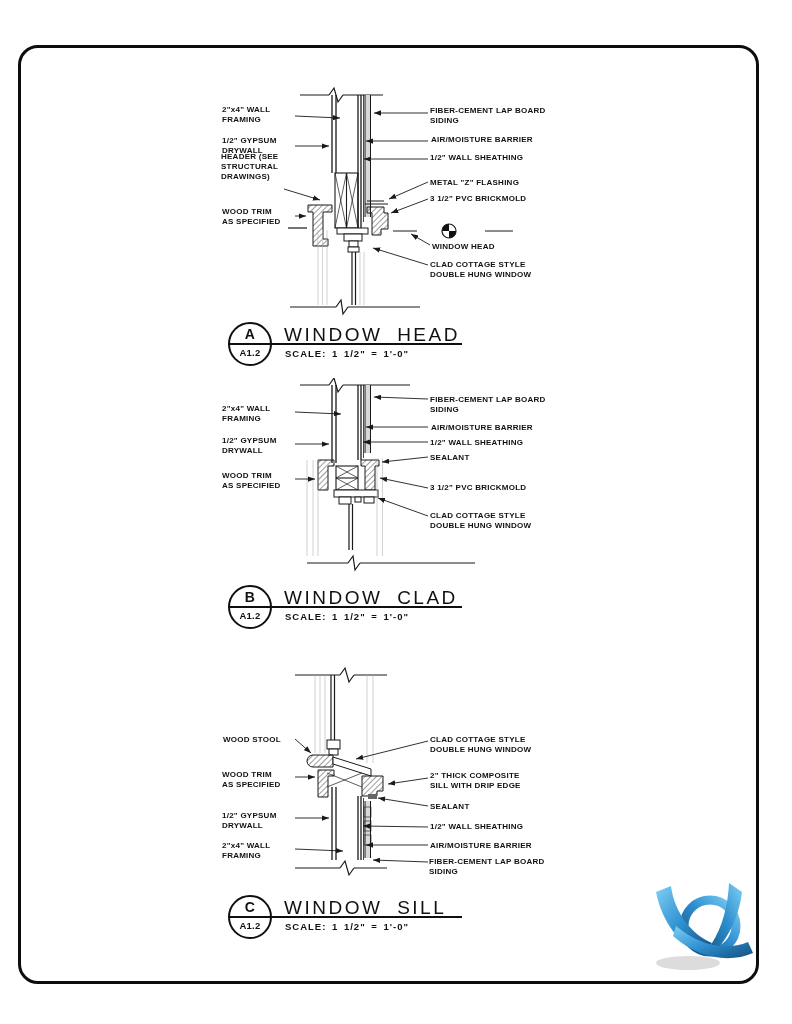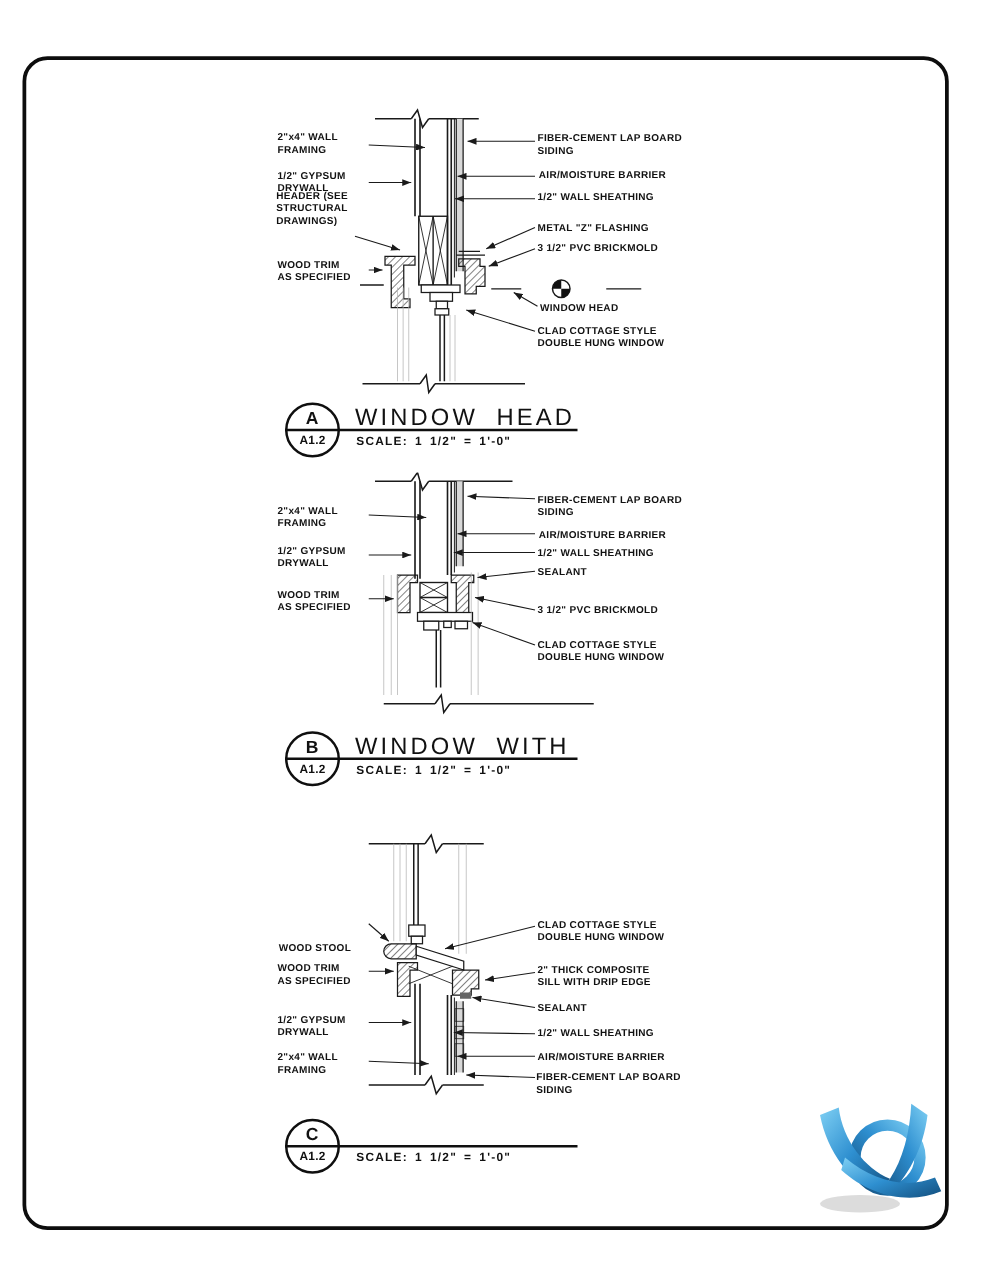--- a/index.html
+++ b/index.html
@@ -207,21 +207,21 @@
 <div class="co" style="left:430px;top:483px">3 1/2" PVC BRICKMOLD</div>
 <div class="co" style="left:430px;top:511px">CLAD COTTAGE STYLE
 DOUBLE HUNG WINDOW</div>
 
 <div class="titleblock" style="top:585px">
   <div class="tb-line"></div>
   <div class="tb-circle">
     <div class="tb-marker">B</div>
     <div class="tb-sheet">A1.2</div>
   </div>
-  <div class="tb-title">WINDOW WITH</div>
+  <div class="tb-title">WINDOW CLAD</div>
   <div class="tb-scale">SCALE: 1 1/2" = 1'-0"</div>
 </div>
 
 <svg class="dwg" style="left:210px;top:665px" width="360" height="215" viewBox="0 0 360 215">
   <defs>
     <pattern id="hatchC" width="4" height="4" patternUnits="userSpaceOnUse" patternTransform="rotate(45)">
       <line x1="0" y1="0" x2="0" y2="4" stroke="#222" stroke-width="0.9"></line>
     </pattern>
     <marker id="arwC" markerWidth="8" markerHeight="6" refX="8" refY="3" orient="auto">
       <path d="M0,0 L8,3 L0,6 Z" fill="#1a1a1a"></path>
@@ -270,21 +270,21 @@
     <path d="M85,184 L133,186" marker-end="url(#arwC)"></path>
     <path d="M218,76 L146,94" marker-end="url(#arwC)"></path>
     <path d="M218,113 L178,119" marker-end="url(#arwC)"></path>
     <path d="M218,141 L168,133" marker-end="url(#arwC)"></path>
     <path d="M218,162 L153,161" marker-end="url(#arwC)"></path>
     <path d="M218,180 L156,180" marker-end="url(#arwC)"></path>
     <path d="M218,197 L163,195" marker-end="url(#arwC)"></path>
   </g>
 </svg>
 
-<div class="co" style="left:223px;top:754px">WOOD STOOL</div>
+<div class="co" style="left:223px;top:735px">WOOD STOOL</div>
 <div class="co" style="left:222px;top:770px">WOOD TRIM
 AS SPECIFIED</div>
 <div class="co" style="left:222px;top:811px">1/2" GYPSUM
 DRYWALL</div>
 <div class="co" style="left:222px;top:841px">2"x4" WALL
 FRAMING</div>
 <div class="co" style="left:430px;top:735px">CLAD COTTAGE STYLE
 DOUBLE HUNG WINDOW</div>
 <div class="co" style="left:430px;top:771px">2" THICK COMPOSITE
 SILL WITH DRIP EDGE</div>
@@ -293,20 +293,21 @@
 <div class="co" style="left:430px;top:841px">AIR/MOISTURE BARRIER</div>
 <div class="co" style="left:429px;top:857px">FIBER-CEMENT LAP BOARD
 SIDING</div>
 
 <div class="titleblock" style="top:895px">
   <div class="tb-line"></div>
   <div class="tb-circle">
     <div class="tb-marker">C</div>
     <div class="tb-sheet">A1.2</div>
   </div>
+  <div class="tb-title">WINDOW SILL</div>
   <div class="tb-scale">SCALE: 1 1/2" = 1'-0"</div>
 </div>
 
 <svg class="logo" width="112" height="96" viewBox="0 0 112 96">
   <defs>
     <linearGradient id="lgrad" x1="0" y1="0" x2="1" y2="1">
       <stop offset="0" stop-color="#7fd0f4"></stop>
       <stop offset="0.5" stop-color="#2e8fd0"></stop>
       <stop offset="1" stop-color="#134f7e"></stop>
     </linearGradient>

